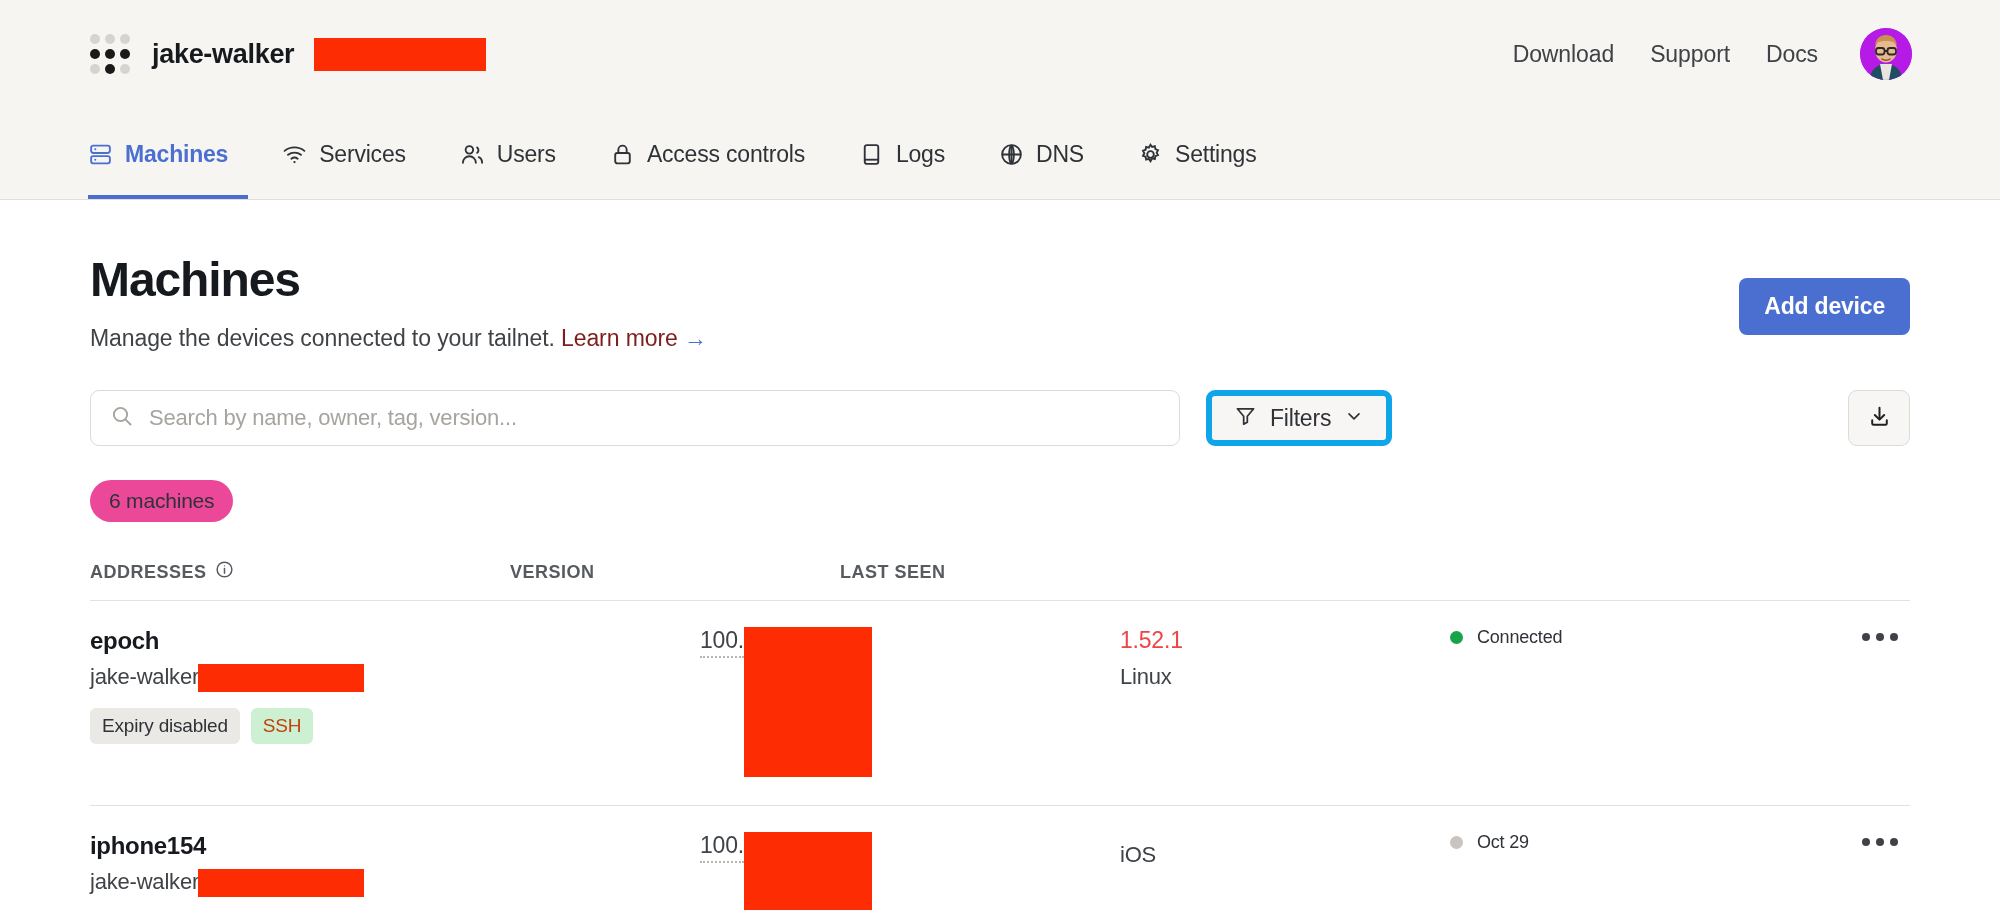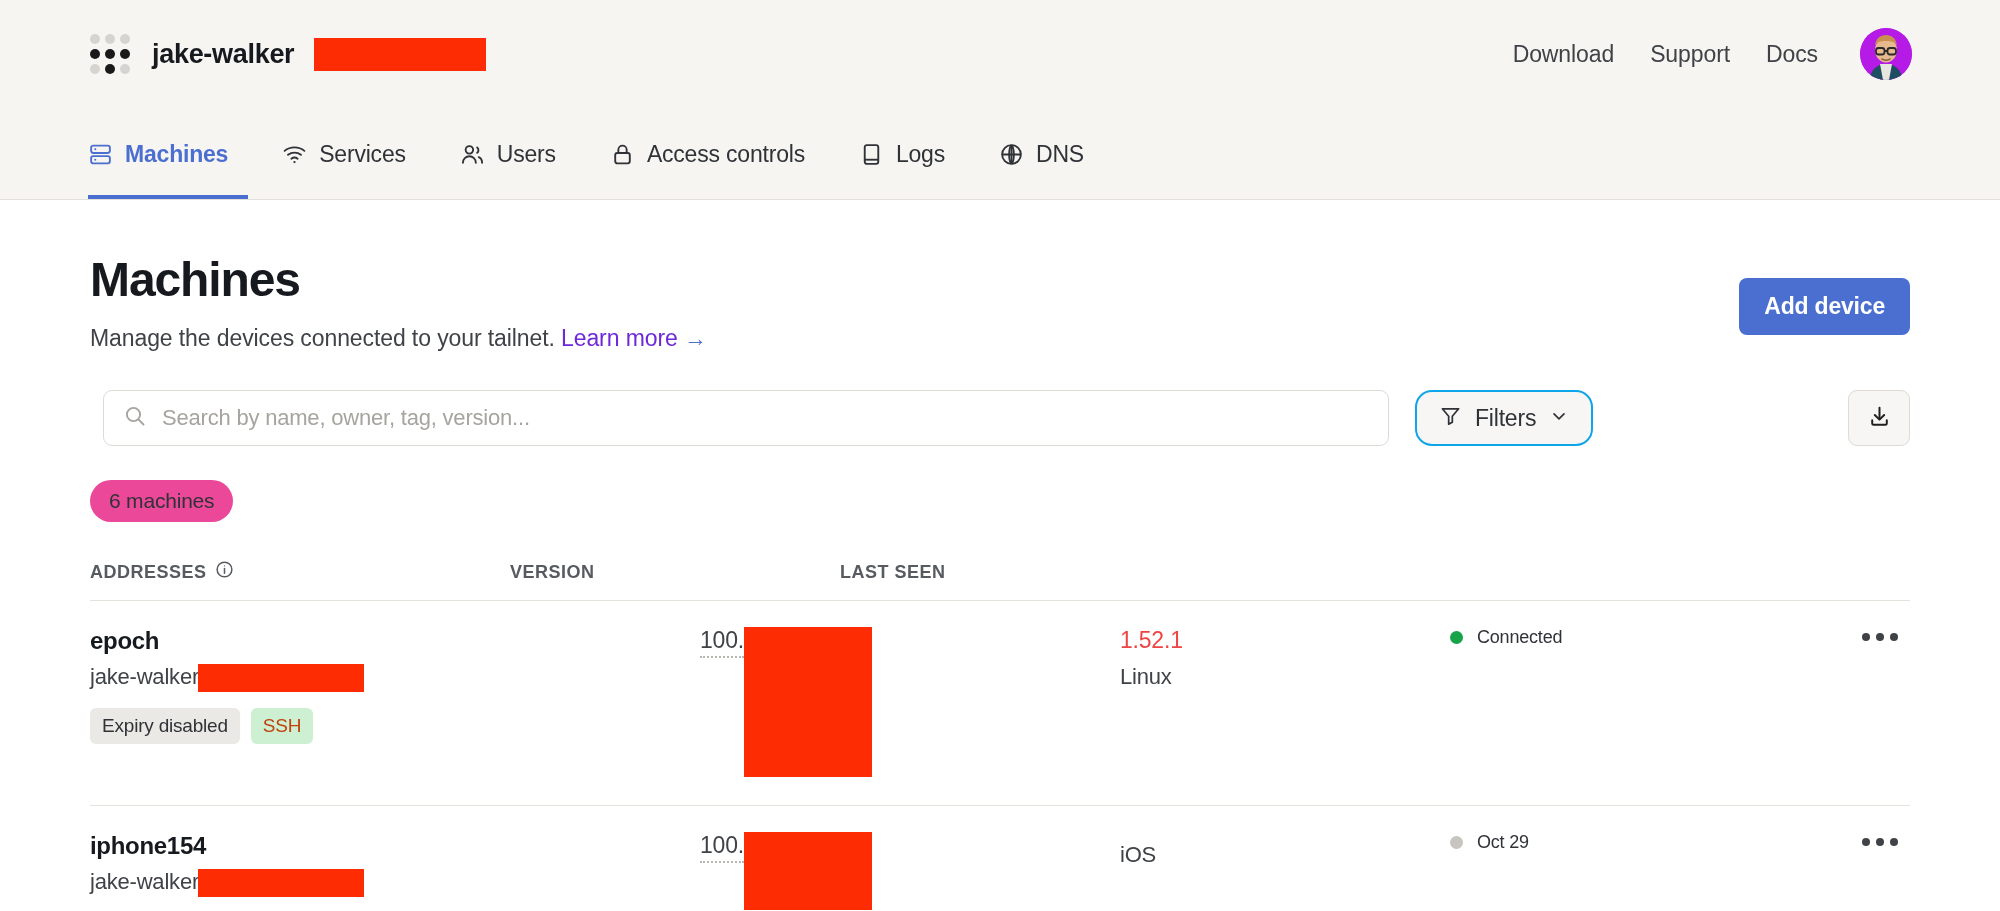--- a/index.html
+++ b/index.html
@@ -111,21 +111,21 @@
     letter-spacing: -1.1px;
     margin: 0;
     color: #16191d;
   }
   .page-sub {
     margin-top: 18px;
     font-size: 23px;
     color: #3f4246;
     letter-spacing: -0.1px;
   }
-  .page-sub a { color: #6d28d9; text-decoration: none; }
+  .page-sub a { color: #7f1d1d; text-decoration: none; }
   .arrow-r { color: #4b6fd0; margin-left: 6px; }
   .btn-primary {
     margin-left: auto;
     margin-top: 26px;
     background: #4b6fd0;
     color: #fff;
     border: none;
     border-radius: 8px;
     font-size: 23px;
     font-weight: bold;
@@ -137,23 +137,22 @@
 
   
   .toolbar {
     display: flex;
     align-items: center;
     margin-top: 38px;
     gap: 26px;
   }
   .search-wrap {
     position: relative;
-    width: 1286px;
+    width: 1090px;
     height: 56px;
-    margin-left: 13px;
   }
   .search-input {
     width: 100%;
     height: 100%;
     border: 1px solid #dedbd6;
     border-radius: 9px;
     background: #fff;
     padding: 0 18px 0 58px;
     font-size: 22px;
     font-family: inherit;
@@ -167,22 +166,22 @@
     left: 20px; top: 50%;
     transform: translateY(-50%);
     pointer-events: none;
   }
   .btn-filters {
     display: flex;
     align-items: center;
     gap: 13px;
     height: 56px;
     padding: 0 22px;
-    border: 2px solid #0ea5e9;
-    border-radius: 17px;
+    border: 6px solid #0ea5e9;
+    border-radius: 9px;
     background: #f7f6f4;
     font-size: 23px;
     color: #2f3237;
     cursor: pointer;
     font-family: inherit;
     letter-spacing: -0.2px;
   }
   .btn-export {
     margin-left: auto;
     width: 62px; height: 56px;
@@ -403,20 +402,29 @@
     <span>
       <svg width="25" height="25" viewBox="0 0 24 24" fill="none" stroke="#2f3237" stroke-width="1.8">
         <circle cx="12" cy="12" r="9"></circle>
         <path d="M3 12h18M12 3v18"></path>
         <path d="M12 3c3 3 3 15 0 18M12 3C9 6 9 18 12 21"></path>
       </svg>
     </span>
     <span>DNS</span>
   </a>
 
+  <a class="nav-item" href="#">
+    <span>
+      <svg width="25" height="25" viewBox="0 0 24 24" fill="none" stroke="#2f3237" stroke-width="1.8">
+        <circle cx="12" cy="12" r="3.2"></circle>
+        <path d="M12 2.6l1.6 2.2 2.6-.7.5 2.7 2.5 1-1.3 2.4 1.3 2.4-2.5 1-.5 2.7-2.6-.7L12 18.4l-1.6-2.2-2.6.7-.5-2.7-2.5-1L6.1 10.8 4.8 8.4l2.5-1 .5-2.7 2.6.7z"></path>
+      </svg>
+    </span>
+    <span>Settings</span>
+  </a>
 </div>
 
 <div class="main">
 
   <div class="page-head">
     <div>
       <h1 class="page-title">Machines</h1>
       <div class="page-sub">
         <span>Manage the devices connected to your tailnet.</span>
         <a href="#">Learn more</a><span class="arrow-r">→</span>

